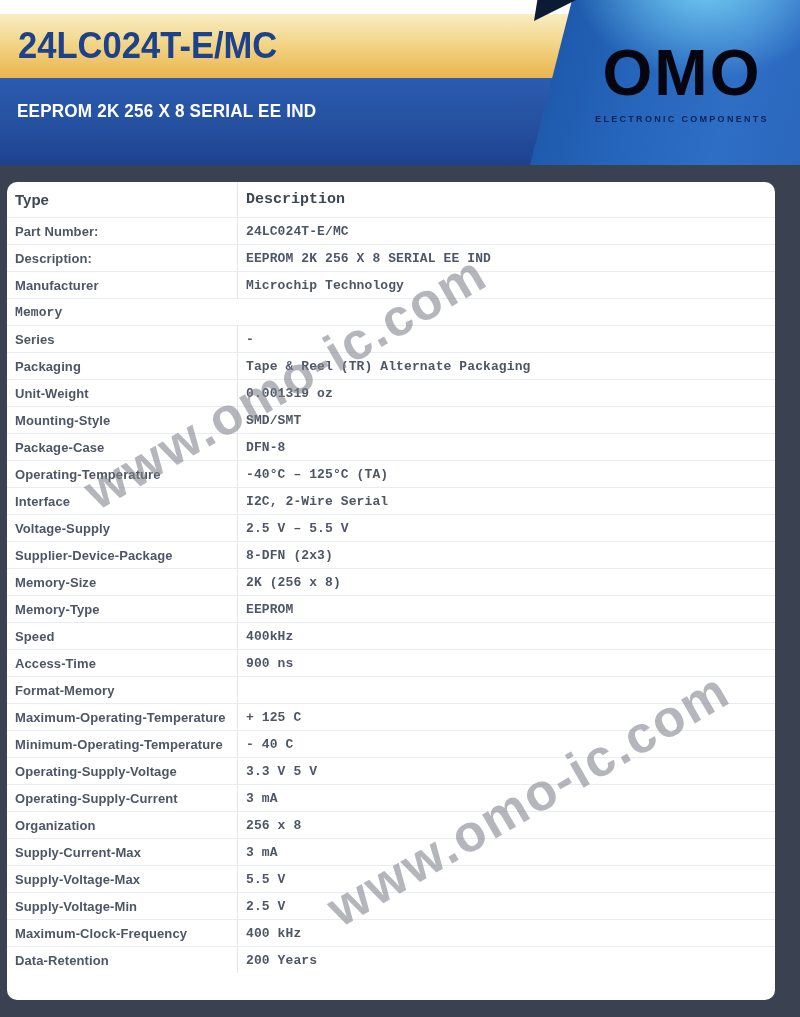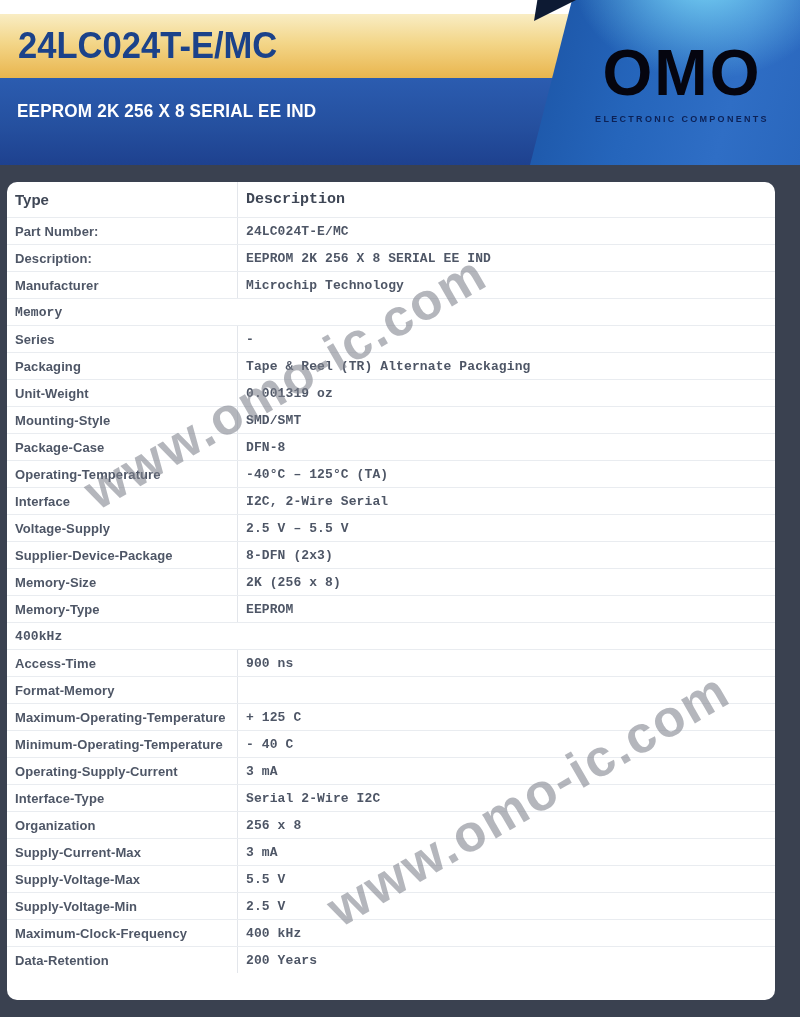--- a/index.html
+++ b/index.html
@@ -125,44 +125,45 @@
       </div>
       <div class="t-row">
         <div class="cell c1">Memory-Size</div>
         <div class="cell c2">2K (256 x 8)</div>
       </div>
       <div class="t-row">
         <div class="cell c1">Memory-Type</div>
         <div class="cell c2">EEPROM</div>
       </div>
       <div class="t-row">
+        <div class="cell c1">Speed</div>
         <div class="cell c2">400kHz</div>
       </div>
       <div class="t-row">
         <div class="cell c1">Access-Time</div>
         <div class="cell c2">900 ns</div>
       </div>
       <div class="t-row">
         <div class="cell c1">Format-Memory</div>
       </div>
       <div class="t-row">
         <div class="cell c1">Maximum-Operating-Temperature</div>
         <div class="cell c2">+ 125 C</div>
       </div>
       <div class="t-row">
         <div class="cell c1">Minimum-Operating-Temperature</div>
         <div class="cell c2">- 40 C</div>
       </div>
       <div class="t-row">
+        <div class="cell c1">Operating-Supply-Voltage</div>
+        <div class="cell c2">3.3 V 5 V</div>
+      </div>
+      <div class="t-row">
         <div class="cell c1">Operating-Supply-Current</div>
         <div class="cell c2">3 mA</div>
-      </div>
-      <div class="t-row">
-        <div class="cell c1">Interface-Type</div>
-        <div class="cell c2">Serial 2-Wire I2C</div>
       </div>
       <div class="t-row">
         <div class="cell c1">Organization</div>
         <div class="cell c2">256 x 8</div>
       </div>
       <div class="t-row">
         <div class="cell c1">Supply-Current-Max</div>
         <div class="cell c2">3 mA</div>
       </div>
       <div class="t-row">

